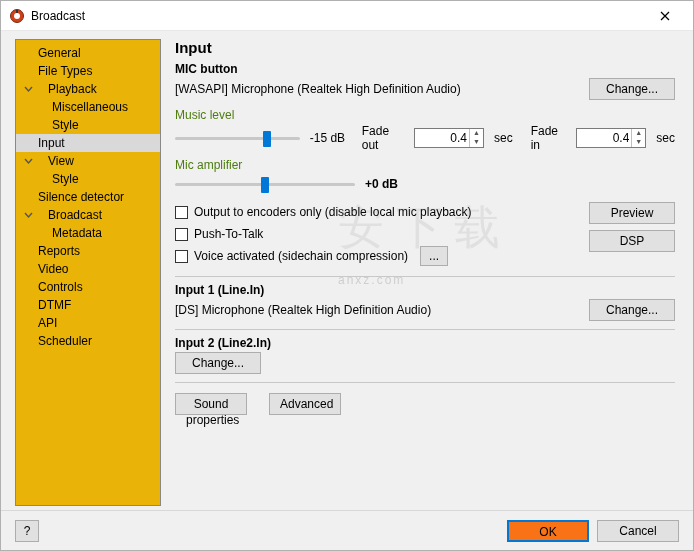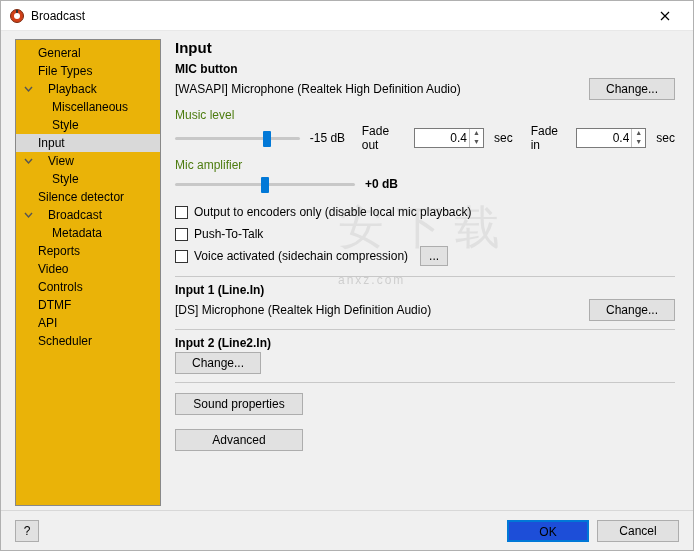--- a/index.html
+++ b/index.html
@@ -19,39 +19,39 @@
   .tree-item.indent0 { padding-left: 20px; }
   .tree-item.indent0e { padding-left: 6px; gap: 12px; }
   .tree-item.indent1 { padding-left: 34px; }
   .main { flex: 1; background: #f0f0f0; padding: 0 4px; overflow: hidden; position: relative; }
   h2.hdr { font-size: 15px; font-weight: 700; margin: 0 0 6px 0; color: #000; }
   .section-title { font-weight: 700; margin: 4px 0 2px 0; }
   .device-row { display: flex; align-items: center; gap: 8px; margin-bottom: 6px; }
   .device-text { flex: 1; }
   .btn { background: #e1e1e1; border: 1px solid #adadad; padding: 2px 10px; min-width: 72px; text-align: center; cursor: pointer; height: 22px; line-height: 16px; }
   .btn.wide { min-width: 86px; }
-  .btn.primary { background: #1d4ed8; border: 2px solid #0078d7; }
+  .btn.primary { background: #f97316; border: 2px solid #0078d7; }
   .label { color: #4d7c0f; }
   .slider-row { display: flex; align-items: center; gap: 10px; margin: 2px 0 6px 0; flex-wrap: nowrap; }
   .slider { position: relative; width: 140px; height: 20px; }
   .slider .track { position: absolute; left: 0; right: 0; top: 9px; height: 3px; background: #c8c8c8; border-radius: 2px; }
   .slider .thumb { position: absolute; top: 3px; width: 8px; height: 16px; background: #0178d7; border-radius: 1px; }
   .val { min-width: 42px; text-align: left; font-weight: 400; }
   .spin { display: inline-flex; align-items: center; border: 1px solid #7a7a7a; background: #fff; height: 20px; }
   .spin input { border: none; width: 26px; text-align: right; padding: 0 2px; height: 18px; outline: none; margin-left: 28px; }
   .spin .arrows { display: flex; flex-direction: column; width: 14px; border-left: 1px solid #c0c0c0; }
   .spin .arrows span { height: 9px; line-height: 8px; font-size: 7px; text-align: center; color: #555; cursor: pointer; }
   .chk-row { display: flex; align-items: center; gap: 6px; margin: 2px 0; height: 20px;}
   .chk { width: 13px; height: 13px; border: 1px solid #333; background: #fff; }
   .small-btn { border: 1px solid #adadad; background: #e1e1e1; padding: 1px 6px; cursor: pointer; height: 20px; min-width: 28px; text-align: center; }
   .hr { border: none; border-top: 1px solid #c8c8c8; margin: 8px 0 6px 0; }
   .footer { height: 40px; border-top: 1px solid #d8d8d8; display: flex; align-items: center; padding: 0 14px; gap: 8px; background:#f0f0f0;}
   .footer .spacer { flex: 1; }
   .help-btn { width: 24px; min-width: 24px; padding: 2px 0; }
-  .stack-btns { margin-top: 10px; display: flex; flex-direction: column; gap: 14px; width: 128px; }
+  .stack-btns { margin-top: 10px; display: flex; flex-direction: row; gap: 22px; width: 128px; }
   .watermark { position: absolute; left: 50%; top: 44%; transform: translate(-50%,-50%); color: rgba(120,120,120,0.28); font-size: 28px; letter-spacing: 2px; pointer-events: none; user-select: none; font-family: Arial, sans-serif; }
   .watermark .zh { font-size: 46px; display:block; text-align:center; letter-spacing: 12px; opacity:0.45;}
 </style>
 </head>
 <body>
 
 <div class="window">
   <div class="titlebar">
     <span class="icon">
       <svg width="16" height="16" viewBox="0 0 16 16">
@@ -201,20 +201,24 @@
           <div class="chk-row">
             <span class="chk"></span>
             <span>Push-To-Talk</span>
           </div>
           <div class="chk-row">
             <span class="chk"></span>
             <span>Voice activated (sidechain compression)</span>
             <button class="small-btn" style="margin-left:6px">...</button>
           </div>
         </div>
+        <div style="display:flex; flex-direction:column; gap:6px; margin-top:2px;">
+          <button class="btn wide">Preview</button>
+          <button class="btn wide">DSP</button>
+        </div>
       </div>
 
       <hr class="hr">
 
       <div class="section-title">Input 1 (Line.In)</div>
       <div class="device-row">
         <span class="device-text">[DS] Microphone (Realtek High Definition Audio)</span>
         <button class="btn wide">Change...</button>
       </div>
 

